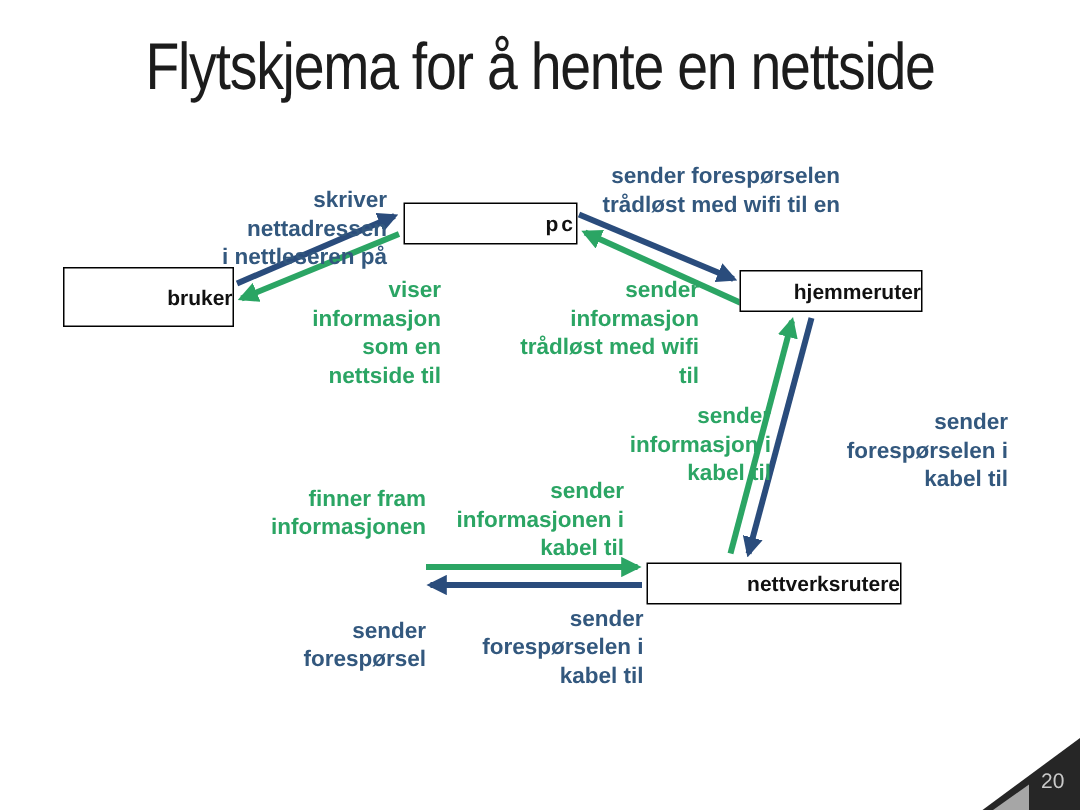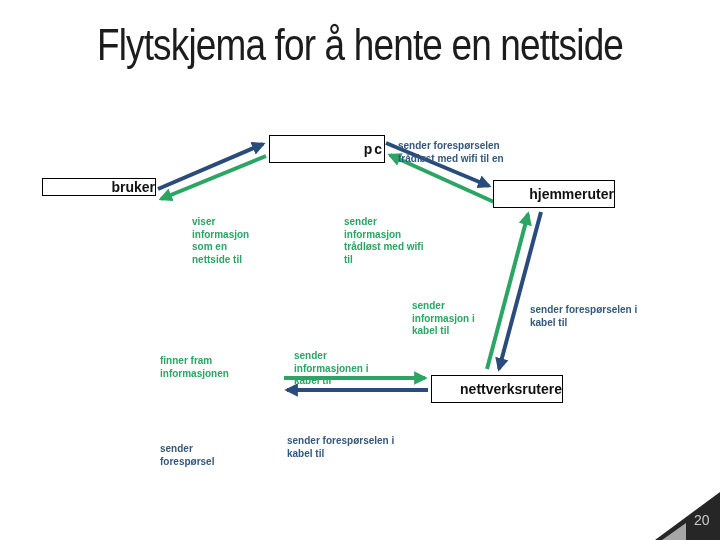--- a/index.html
+++ b/index.html
@@ -14,22 +14,22 @@
   }
   .arrows,.corner{position:absolute;left:0;top:0;}
   .arrows{z-index:1;}
   .corner{z-index:0;}
   .node{
     position:absolute;z-index:2;background:#ffffff;border:1.5px solid #000;
     display:flex;align-items:center;justify-content:flex-end;
     font-size:14px;font-weight:700;color:#111;box-sizing:border-box;
   }
   .flabel{
-    position:absolute;z-index:2;text-align:left;font-size:10px;font-weight:700;
-    line-height:1.27;white-space:pre-line;letter-spacing:0px;margin-top:32px;
+    position:absolute;z-index:2;text-align:right;font-size:15px;font-weight:700;
+    line-height:1.27;white-space:pre-line;letter-spacing:0px;
   }
   .blue{color:#33587E;}
   .green{color:#2BA564;}
   .pagenum{
     position:absolute;z-index:3;left:694px;top:512px;width:26px;
     font-size:14px;color:#c9c9c9;text-align:left;
   }
 </style>
 </head>
 <body>
@@ -50,33 +50,35 @@
     <line x1="158" y1="189" x2="263" y2="144" stroke="#2A4C7C" stroke-width="4" marker-end="url(#ab)"></line>
     <line x1="266" y1="156" x2="161" y2="199" stroke="#2BA564" stroke-width="4" marker-end="url(#ag)"></line>
     <line x1="386" y1="143" x2="489" y2="186" stroke="#2A4C7C" stroke-width="4" marker-end="url(#ab)"></line>
     <line x1="494" y1="202" x2="390" y2="155" stroke="#2BA564" stroke-width="4" marker-end="url(#ag)"></line>
     <line x1="541" y1="212" x2="499" y2="369" stroke="#2A4C7C" stroke-width="4" marker-end="url(#ab)"></line>
     <line x1="487" y1="369" x2="528" y2="214" stroke="#2BA564" stroke-width="4" marker-end="url(#ag)"></line>
     <line x1="284" y1="378" x2="425" y2="378" stroke="#2BA564" stroke-width="4" marker-end="url(#ag)"></line>
     <line x1="428" y1="390" x2="287" y2="390" stroke="#2A4C7C" stroke-width="4" marker-end="url(#ab)"></line>
   </svg>
 
-  <div class="node" style="left:42px;top:178px;width:114px;height:18px;">
+  <div class="node" style="left:42px;top:178px;width:114px;height:40px;">
     <span>bruker</span>
   </div>
   <div class="node" style="left:269px;top:135px;width:116px;height:28px;letter-spacing:2px;">
     <span>pc</span>
   </div>
   <div class="node" style="left:493px;top:180px;width:122px;height:28px;">
     <span>hjemmeruter</span>
   </div>
-  <div class="node" style="left:431px;top:375px;width:132px;height:28px;">
+  <div class="node" style="left:431px;top:375px;width:170px;height:28px;">
     <span>nettverksrutere</span>
   </div>
 
+  <div class="flabel blue" style="left:112px;top:124px;width:146px;">skriver nettadressen
+i nettleseren på</div>
   <div class="flabel blue" style="left:398px;top:108px;width:162px;">sender forespørselen
 trådløst med wifi til en</div>
   <div class="flabel green" style="left:192px;top:184px;width:102px;">viser
 informasjon
 som en
 nettside til</div>
   <div class="flabel green" style="left:344px;top:184px;width:122px;">sender
 informasjon
 trådløst med wifi
 til</div>

